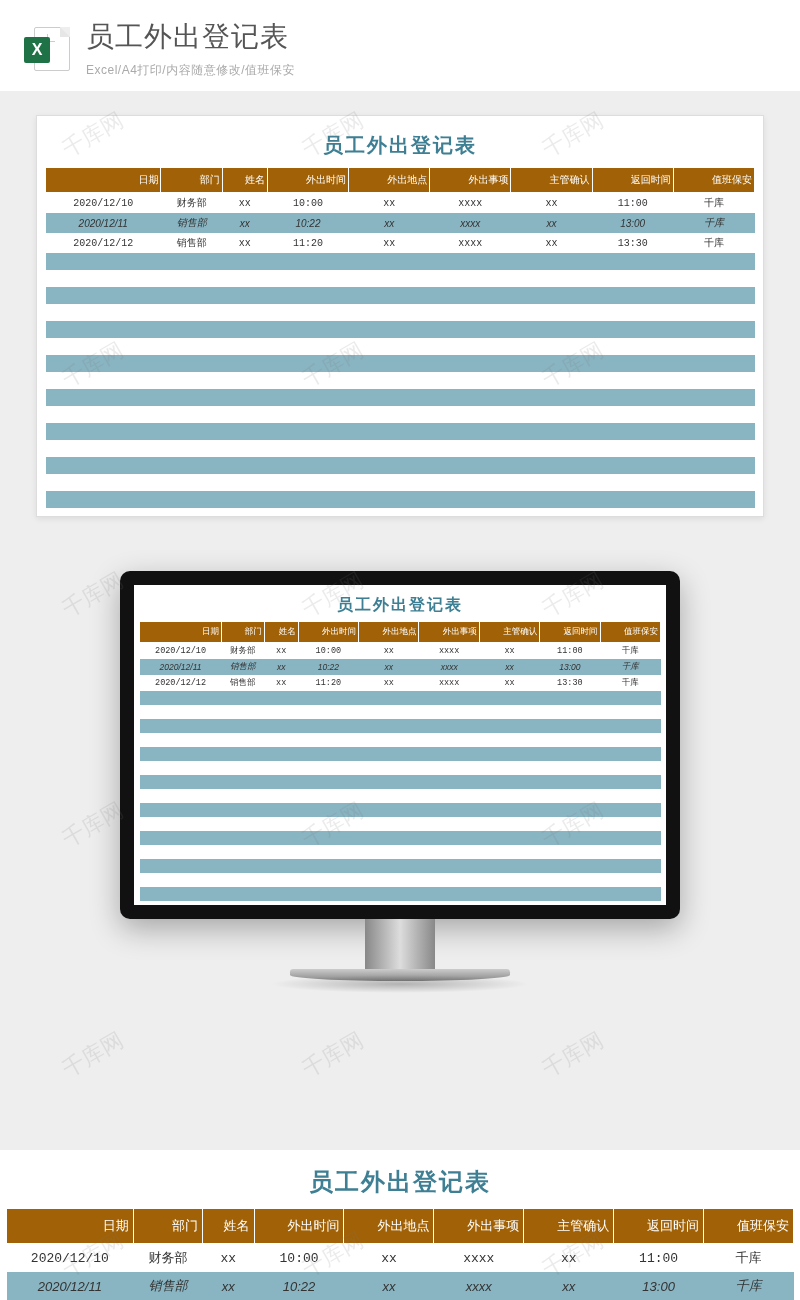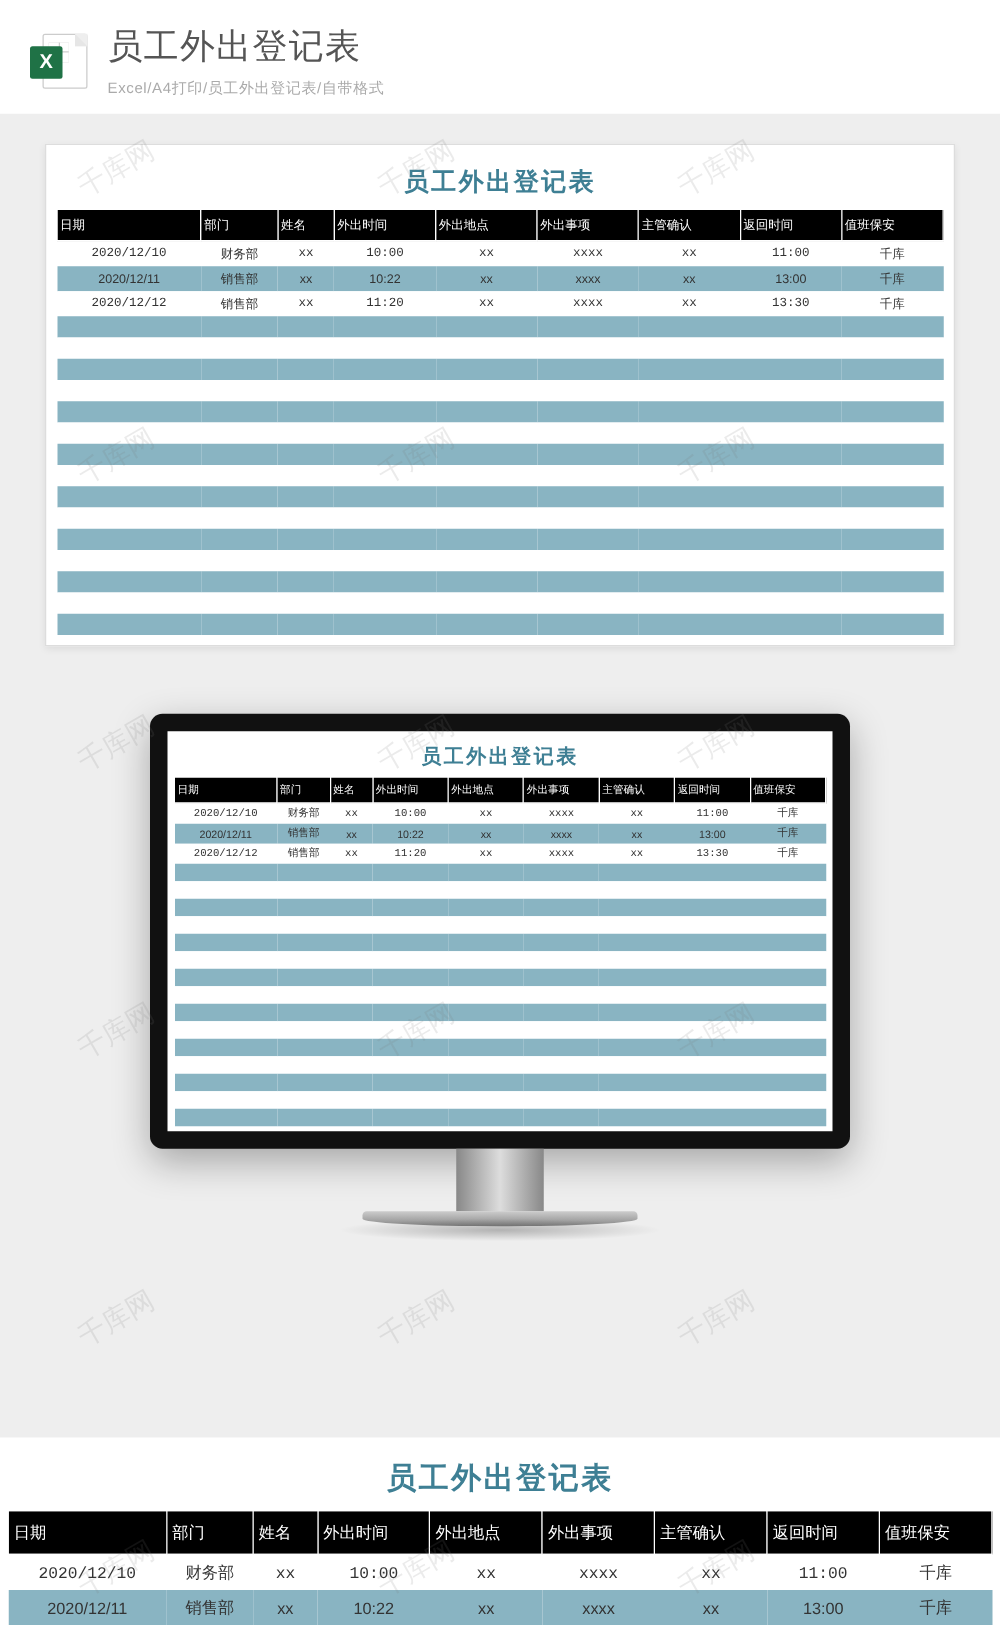--- a/index.html
+++ b/index.html
@@ -99,36 +99,36 @@
     letter-spacing: 2px;
   }
 
   table.sheet {
     width: 100%;
     border-collapse: collapse;
     font-size: 10px;
     color: #333;
   }
   table.sheet th {
-    background: #000000;
+    background: #a16207;
     color: #fff;
     font-weight: normal;
     padding: 5px 2px;
     border: 1px solid #fff;
-    text-align: left;
+    text-align: right;
   }
   table.sheet td {
     padding: 3px 2px;
     text-align: center;
     height: 17px;
   }
   table.sheet tr.odd td { background: #89b4c2; }
   table.sheet tr.even td { background: #fff; }
   table.sheet tr.data.even td { color: #333; font-family: Liberation Mono, monospace; }
-  table.sheet tr.data.odd td { color: #333; }
+  table.sheet tr.data.odd td { color: #333; font-style: italic; }
 
   
   .monitor-wrap {
     margin: 54px auto 0 auto;
     width: 560px;
     position: relative;
   }
   .monitor-bezel {
     background: #111;
     border-radius: 10px;
@@ -196,21 +196,21 @@
           <div></div>
           <div></div>
           <div></div>
           <div></div>
         </div>
       </div>
     <div class="x-badge">X</div>
   </div>
   <div class="header-text">
     <div class="header-title">员工外出登记表</div>
-    <div class="header-sub">Excel/A4打印/员工外出登记表/自带格式</div>
+    <div class="header-sub">Excel/A4打印/内容随意修改/值班保安</div>
   </div>
 </div>
 
 <div class="preview-card">
   <div class="sheet-title">员工外出登记表</div>
   <table class="sheet">
     <thead>
         <tr id="thead-main">
           <th>日期</th>
           <th>部门</th>

